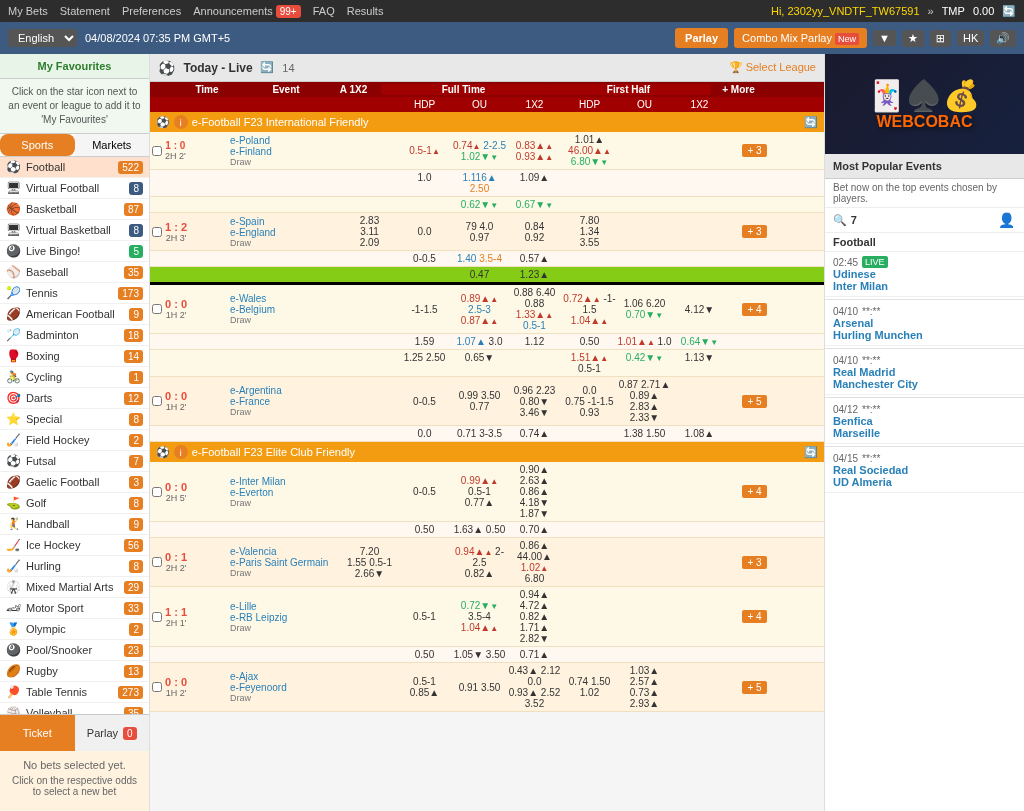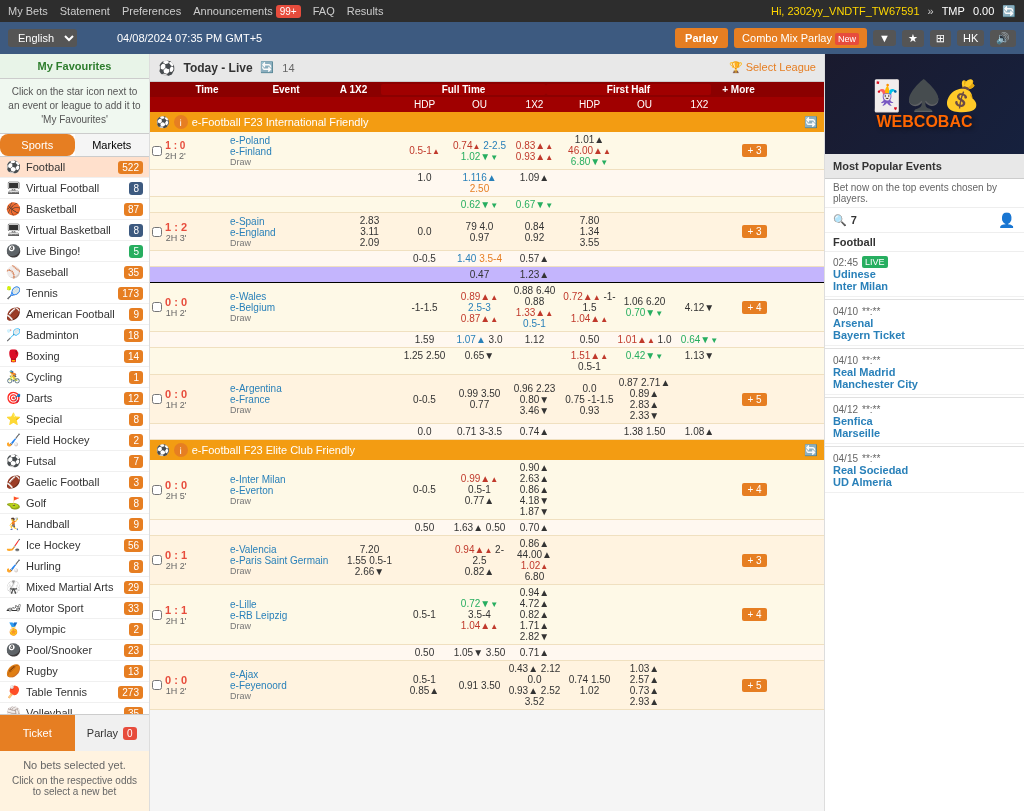--- a/index.html
+++ b/index.html
@@ -9,21 +9,21 @@
     .top-nav { background: #2d2d2d; height: 22px; display: flex; align-items: center; padding: 0 8px; gap: 12px; color: #ccc; font-size: 11px; }
     .top-nav span { cursor: pointer; }
     .badge-red { background: #e74c3c; color: #fff; border-radius: 3px; padding: 1px 4px; font-size: 10px; }
     .top-nav-right { margin-left: auto; display: flex; align-items: center; gap: 8px; }
     .user-info { color: #ffd700; font-size: 11px; }
     .balance { color: #fff; }
 
     
     .sub-nav { background: #3d5a80; height: 32px; display: flex; align-items: center; padding: 0 8px; gap: 8px; }
     .lang-select { background: #555; color: #fff; border: none; padding: 2px 6px; font-size: 11px; border-radius: 3px; }
-    .date-time { color: #fff; font-size: 11px; margin-left: 32px; }
+    .date-time { color: #fff; font-size: 11px; }
     .sub-nav-right { margin-left: auto; display: flex; align-items: center; gap: 6px; }
     .btn-parlay { background: #e67e22; color: #fff; border: none; padding: 4px 10px; border-radius: 3px; font-size: 11px; font-weight: bold; cursor: pointer; }
     .btn-combo { background: #e67e22; color: #fff; border: none; padding: 4px 8px; border-radius: 3px; font-size: 11px; cursor: pointer; }
     .new-badge { background: #e74c3c; color: #fff; font-size: 9px; padding: 1px 3px; border-radius: 2px; }
     .icon-btn { background: #555; color: #fff; border: none; padding: 2px 6px; border-radius: 3px; cursor: pointer; font-size: 11px; }
 
     
     .main-layout { display: flex; height: calc(811px - 54px); }
 
     
@@ -466,21 +466,21 @@
           <div></div>
           <div></div>
         <div style="text-align:center;font-size:10px;">0-0.5</div>
         <div style="text-align:center;font-size:10px;"><span style="color:#2980b9;">1.40</span> <span style="color:#e67e22;">3.5-4</span></div>
         <div style="text-align:center;font-size:10px;">0.57▲</div>
         <div></div>
           <div></div>
           <div></div>
           <div></div>
       </div>
-      <div style="display:grid;grid-template-columns:78px 1fr 55px 55px 55px 55px 55px 55px 55px 55px 40px;background:#c4b5fd;border-bottom:1px solid #000000;padding:2px;">
+      <div style="display:grid;grid-template-columns:78px 1fr 55px 55px 55px 55px 55px 55px 55px 55px 40px;background:#84cc16;border-bottom:3px solid #000000;padding:2px;">
         <div></div>
           <div></div>
           <div></div>
         <div></div>
         <div style="text-align:center;font-size:10px;">0.47</div>
         <div style="text-align:center;font-size:10px;">1.23▲</div>
         <div></div>
           <div></div>
           <div></div>
           <div></div>
@@ -826,21 +826,21 @@
       <div class="team">Inter Milan</div>
     </div>
     <hr class="separator-line">
 
     <div class="popular-match">
       <div style="display:flex;gap:4px;">
         <span class="date">04/10</span>
         <span class="date">**:**</span>
       </div>
       <div class="team">Arsenal</div>
-      <div class="team">Bayern Ticket</div>
+      <div class="team">Hurling Munchen</div>
     </div>
     <hr class="separator-line">
 
     <div class="popular-match">
       <div style="display:flex;gap:4px;">
         <span class="date">04/10</span>
         <span class="date">**:**</span>
       </div>
       <div class="team">Real Madrid</div>
       <div class="team">Manchester City</div>

